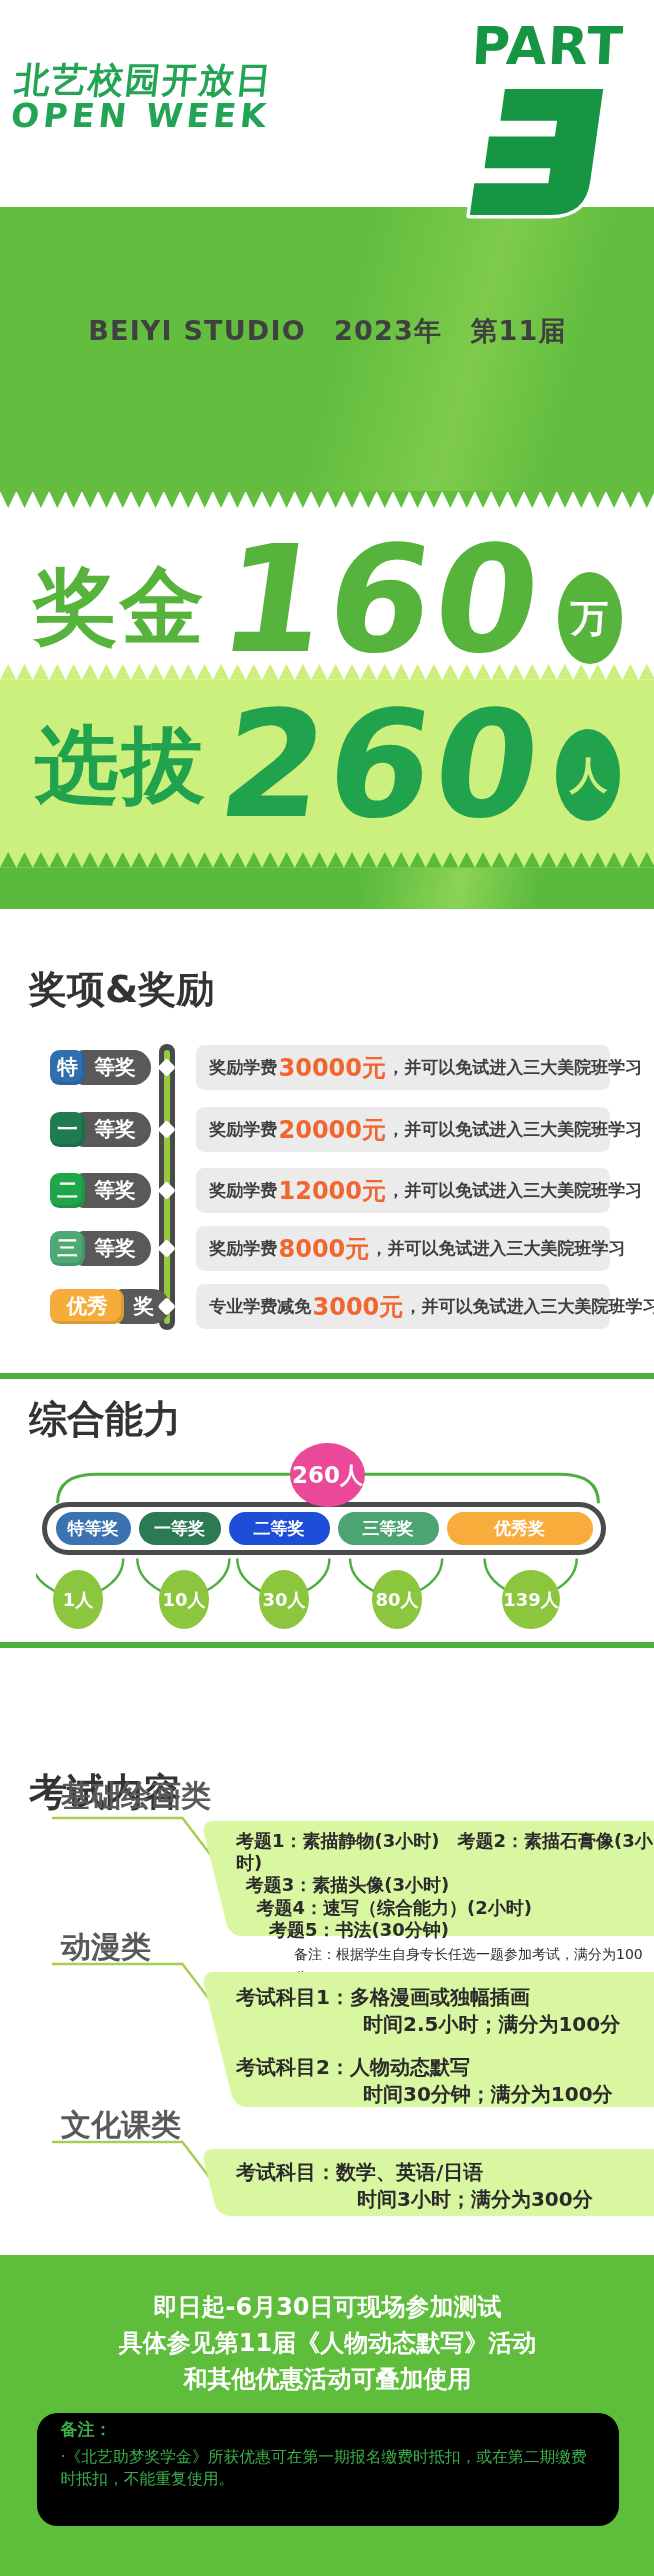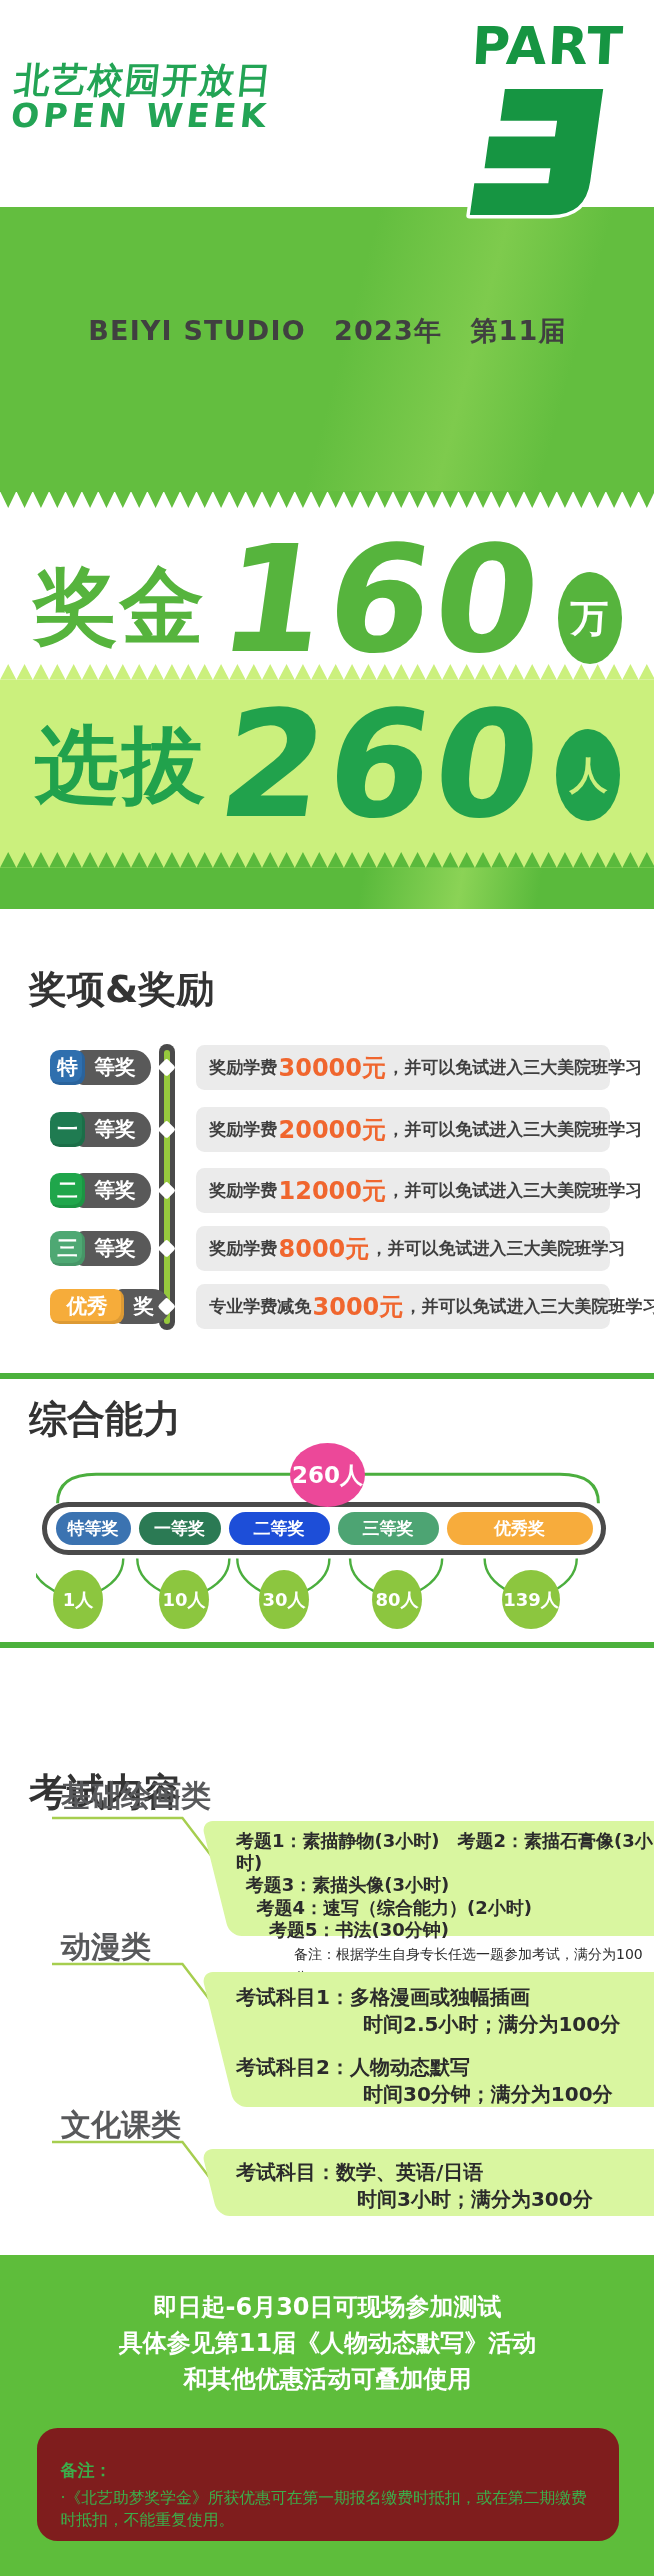--- a/index.html
+++ b/index.html
@@ -104,22 +104,22 @@
   .p1 li:nth-child(2){margin-left:127px;}
   .p1 li:nth-child(3){margin-top:15.8px;}
   .p1 li:nth-child(4){margin-left:127px;}
   .p2{top:2149px;height:67px;}
   .p2 ul{padding:9.7px 9.7px 0 35px;font-size:20px;line-height:27px;}
   .p2 li:nth-child(2){margin-left:121px;}
 
   
   .footer{position:absolute;left:0;top:2255px;width:655px;height:321px;background:#5EBD3B;}
   .footer-lines{padding-top:34px;text-align:center;color:#fff;font-size:24px;font-weight:700;line-height:36px;}
-  .note-box{margin:31px auto 0;width:582px;height:113px;background:#7f1d1d;border-radius:20.6px;
-            box-sizing:border-box;padding:31px 24px;color:#3BAE4A;}
+  .note-box{margin:16px auto 0;width:582px;height:113px;background:#000000;border-radius:20.6px;
+            box-sizing:border-box;padding:5px 24px;color:#3BAE4A;}
   .note-title{font-size:17px;font-weight:700;margin-bottom:4.9px;}
   .note-line{font-size:15.8px;line-height:22px;}
 </style>
 </head>
 <body>
 
 <div class="poster">
 
   <div class="logo">
     <div class="cn">北艺校园开放日</div>

